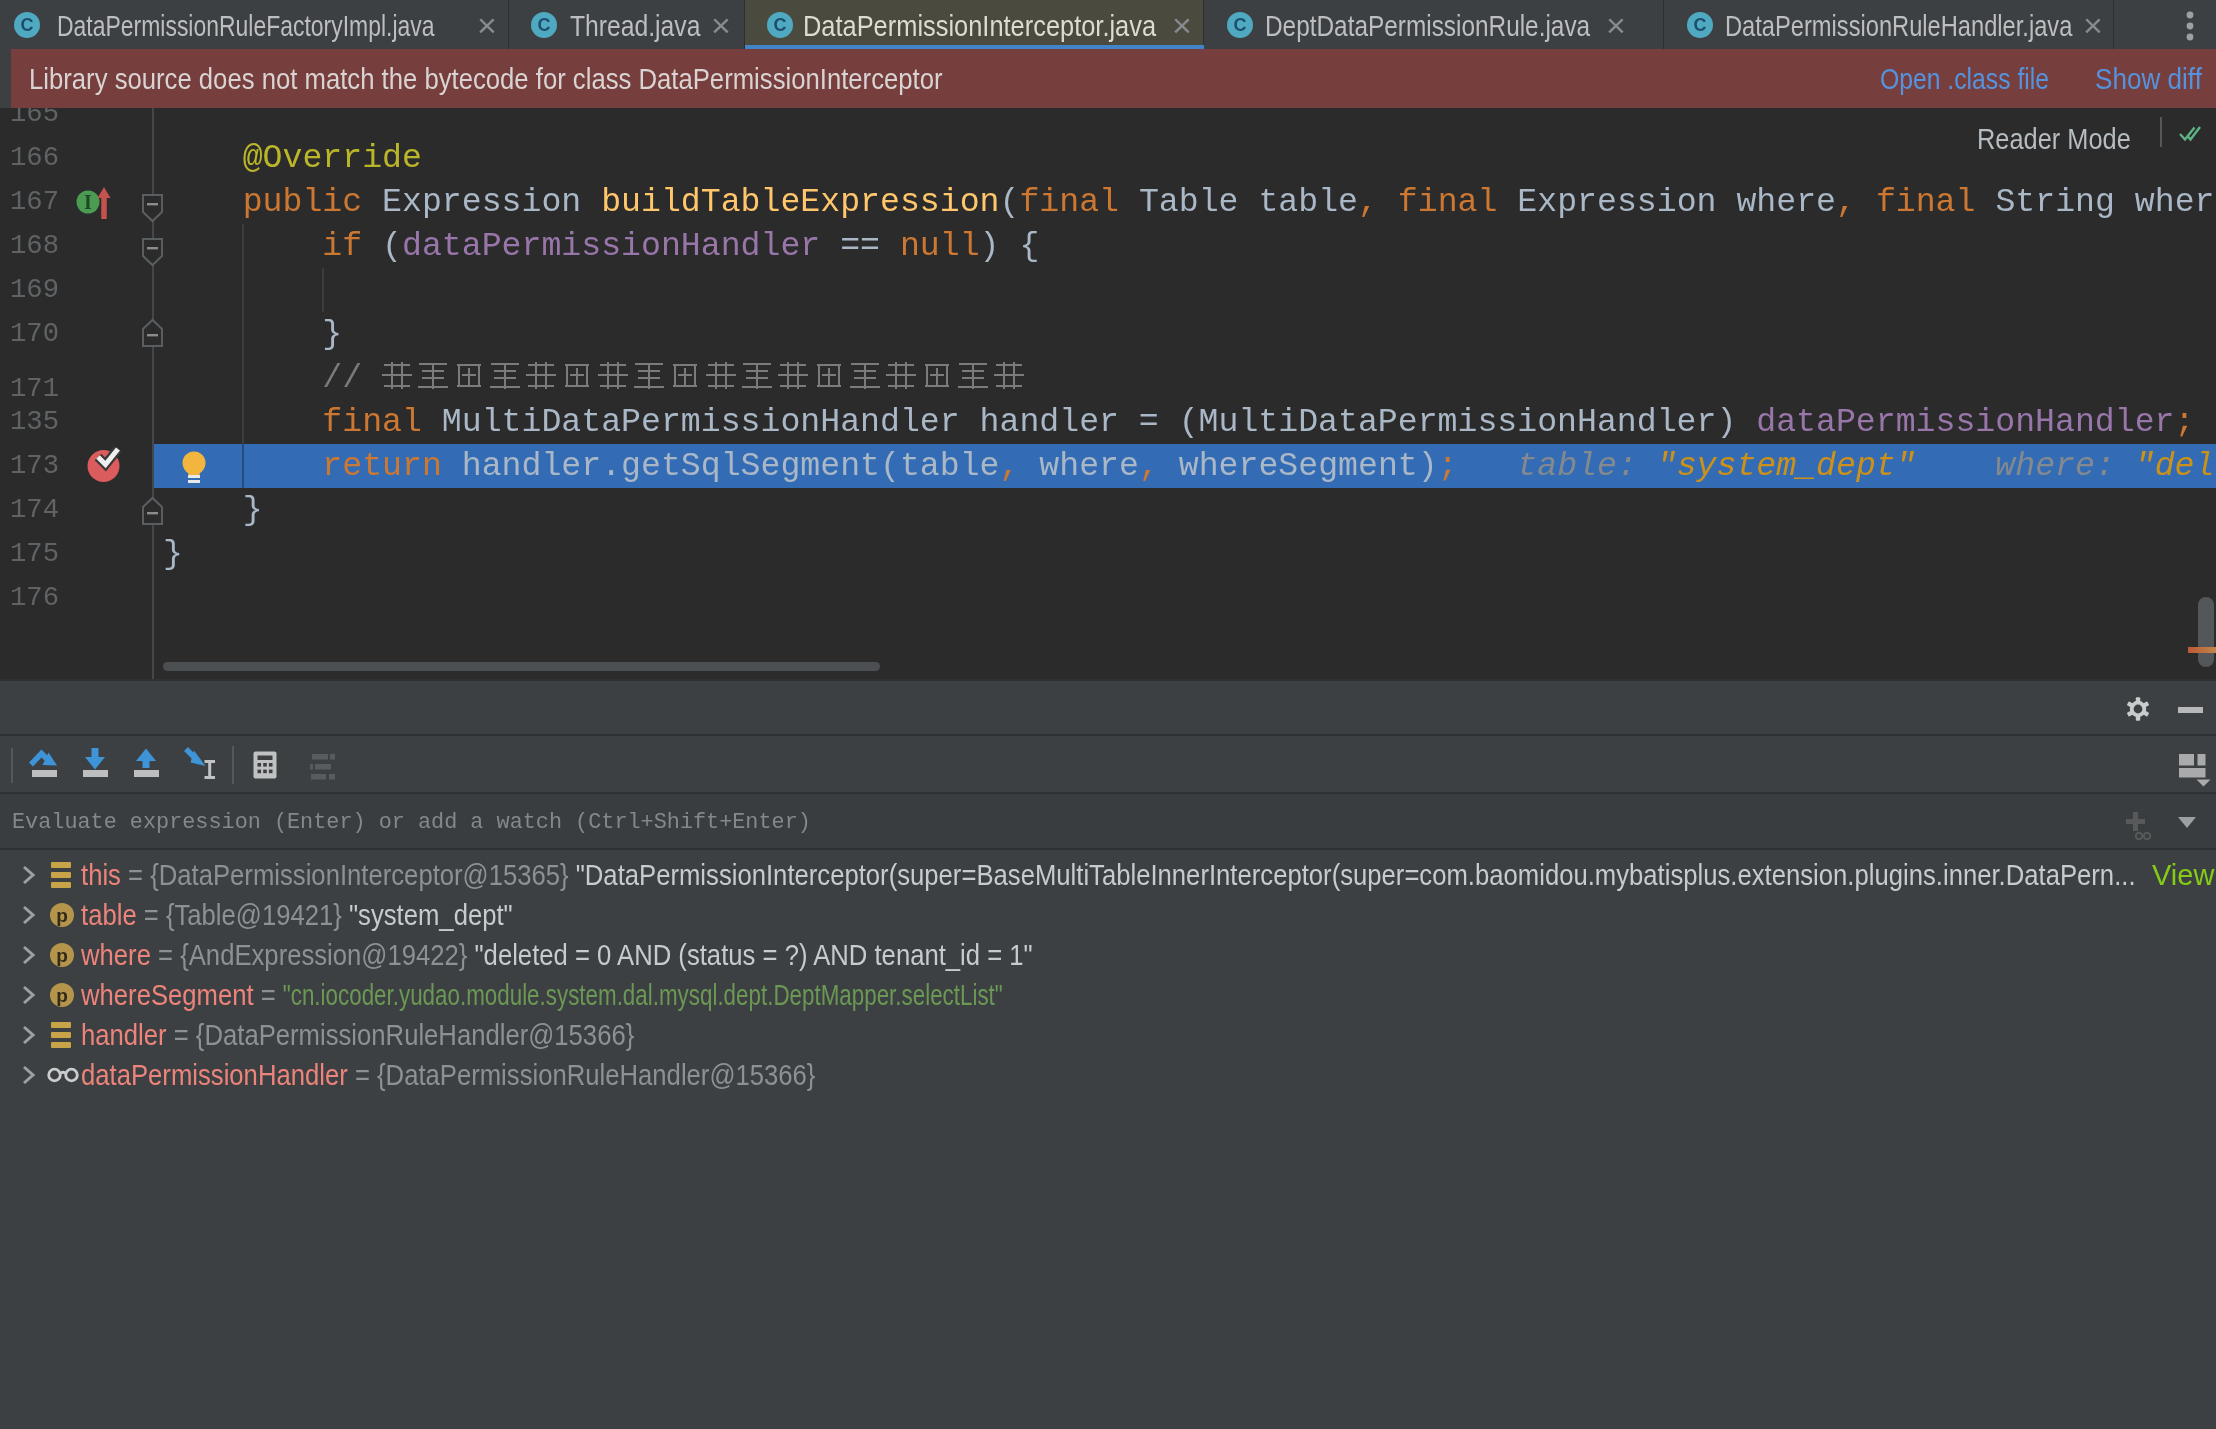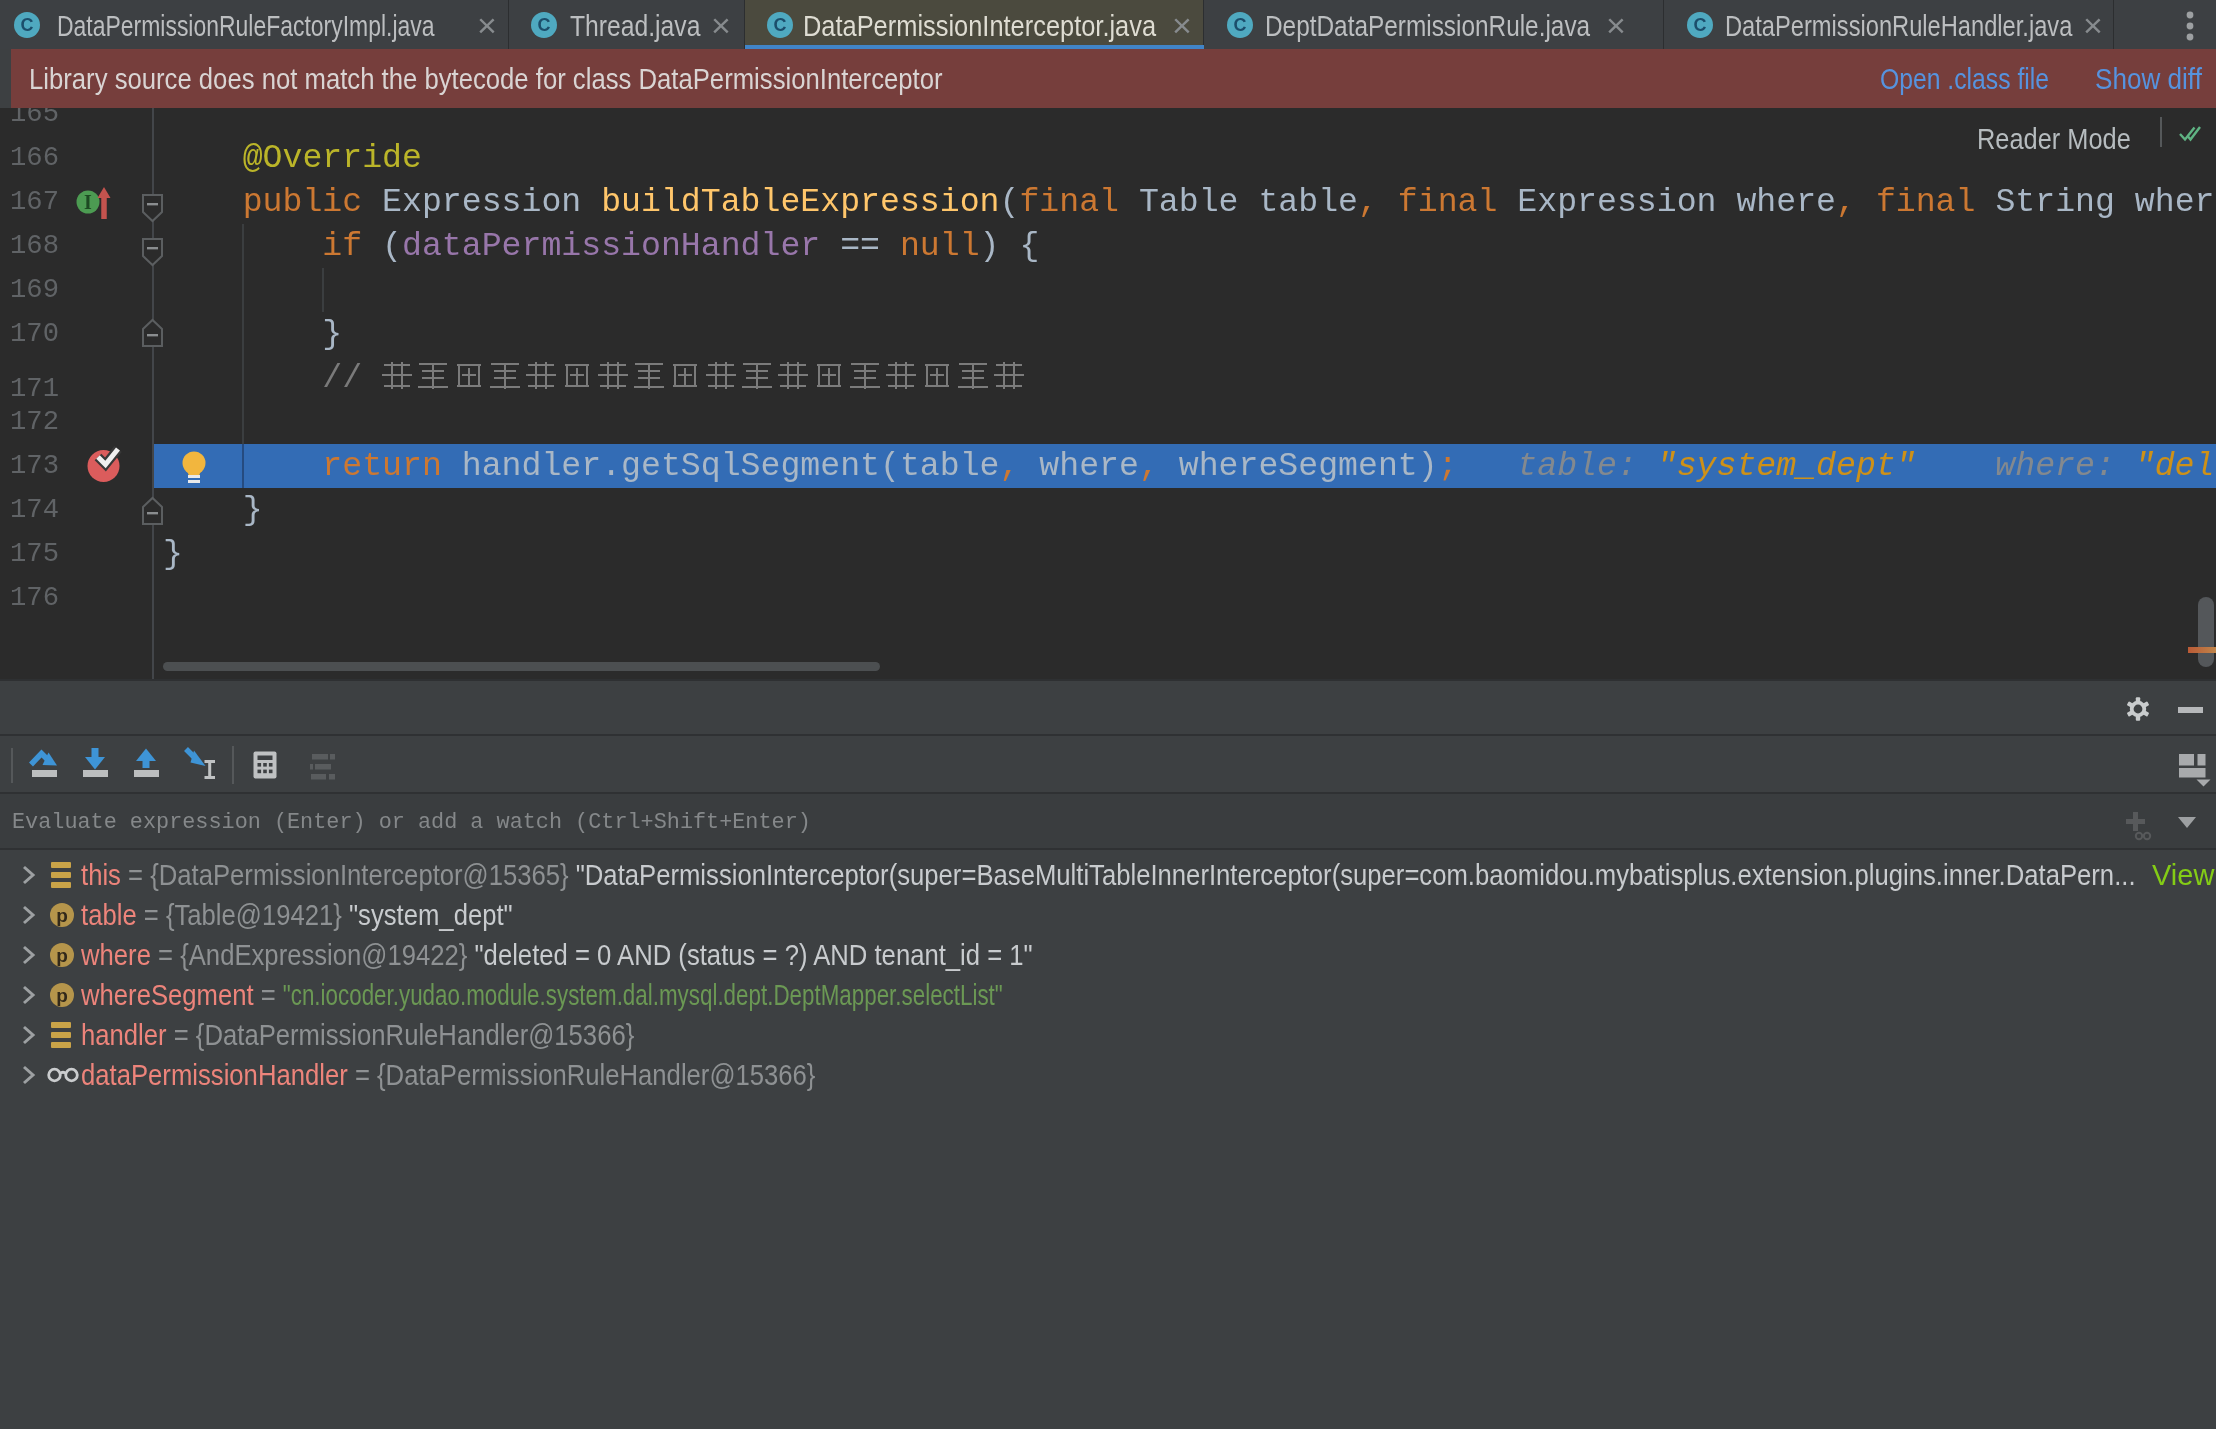--- a/index.html
+++ b/index.html
@@ -109,35 +109,36 @@
   <div id="execline"></div>
   <div id="gutline"></div>
 
   <div class="lnum" style="top:-16px;">165</div>
   <div class="lnum" style="top:28px;">166</div>
   <div class="lnum" style="top:72px;">167</div>
   <div class="lnum" style="top:116px;">168</div>
   <div class="lnum" style="top:160px;">169</div>
   <div class="lnum" style="top:204px;">170</div>
   <div class="lnum" style="top:248px;margin-top:11px;">171</div>
-  <div class="lnum" style="top:292px;">172</div>
+  <div class="lnum" style="top:292px;">135</div>
   <div class="lnum" style="top:336px;">173</div>
   <div class="lnum" style="top:380px;">174</div>
   <div class="lnum" style="top:424px;">175</div>
   <div class="lnum" style="top:468px;">176</div>
 
   <div class="iguide" style="left:242px;top:116px;height:264px;"></div>
   <div class="iguide" style="left:322px;top:160px;height:44px;"></div>
   <div class="iguide" style="left:242px;top:336px;height:44px;background:#254B80;"></div>
 
   <div class="cl" style="top:28px;">    <span class="ann">@Override</span></div>
   <div class="cl" style="top:72px;">    <span class="kw">public</span> Expression <span class="mth">buildTableExpression</span>(<span class="kw">final</span> Table table<span class="kw">,</span> <span class="kw">final</span> Expression where<span class="kw">,</span> <span class="kw">final</span> String wher</div>
   <div class="cl" style="top:116px;">        <span class="kw">if</span> (<span class="fld">dataPermissionHandler</span> == <span class="kw">null</span>) {</div>
   <div class="cl" style="top:204px;">        }</div>
   <div class="cl" style="top:248px;"><span class="cmt">        // </span><span class="cjk c1"></span><span class="cjk c2"></span><span class="cjk c3"></span><span class="cjk c2"></span><span class="cjk c1"></span><span class="cjk c3"></span><span class="cjk c1"></span><span class="cjk c2"></span><span class="cjk c3"></span><span class="cjk c1"></span><span class="cjk c2"></span><span class="cjk c1"></span><span class="cjk c3"></span><span class="cjk c2"></span><span class="cjk c1"></span><span class="cjk c3"></span><span class="cjk c2"></span><span class="cjk c1"></span></div>
+  <div class="cl" style="top:292px;"><span class="kw">        final</span> MultiDataPermissionHandler handler = (MultiDataPermissionHandler) <span class="fld">dataPermissionHandler</span><span class="kw">;</span></div>
   <div class="cl" style="top:336px;"><span class="kw">        return</span> handler.getSqlSegment(table<span class="kw">,</span> where<span class="kw">,</span> whereSegment)<span class="kw">;</span>   <span class="hlb">table: </span><span class="hvl">"system_dept"</span><span class="hlb">    where: </span><span class="hvl">"deleted = 0 AND (status = ?) AND tenant_id = 1"</span></div>
   <div class="cl" style="top:380px;">    }</div>
   <div class="cl" style="top:424px;">}</div>
 
   <div class="abs ui" style="left:1977px;top:14px;font-size:30px;color:#B6BCBF;white-space:pre;transform-origin:left center;transform:scaleX(0.846);">Reader Mode</div>
   <div class="abs" style="left:2160px;top:9px;width:2px;height:30px;background:#55585A;"></div>
   <svg class="abs" style="left:2176px;top:12px;" width="28" height="26" viewBox="0 0 28 26">
       <path d="M4 14 L9 19.5 L18.5 7.5" fill="none" stroke="#5FB383" stroke-width="2.4"></path>
       <path d="M12 16.5 L14.5 19.5 L24 7" fill="none" stroke="#5FB383" stroke-width="2.4"></path>
     </svg>

